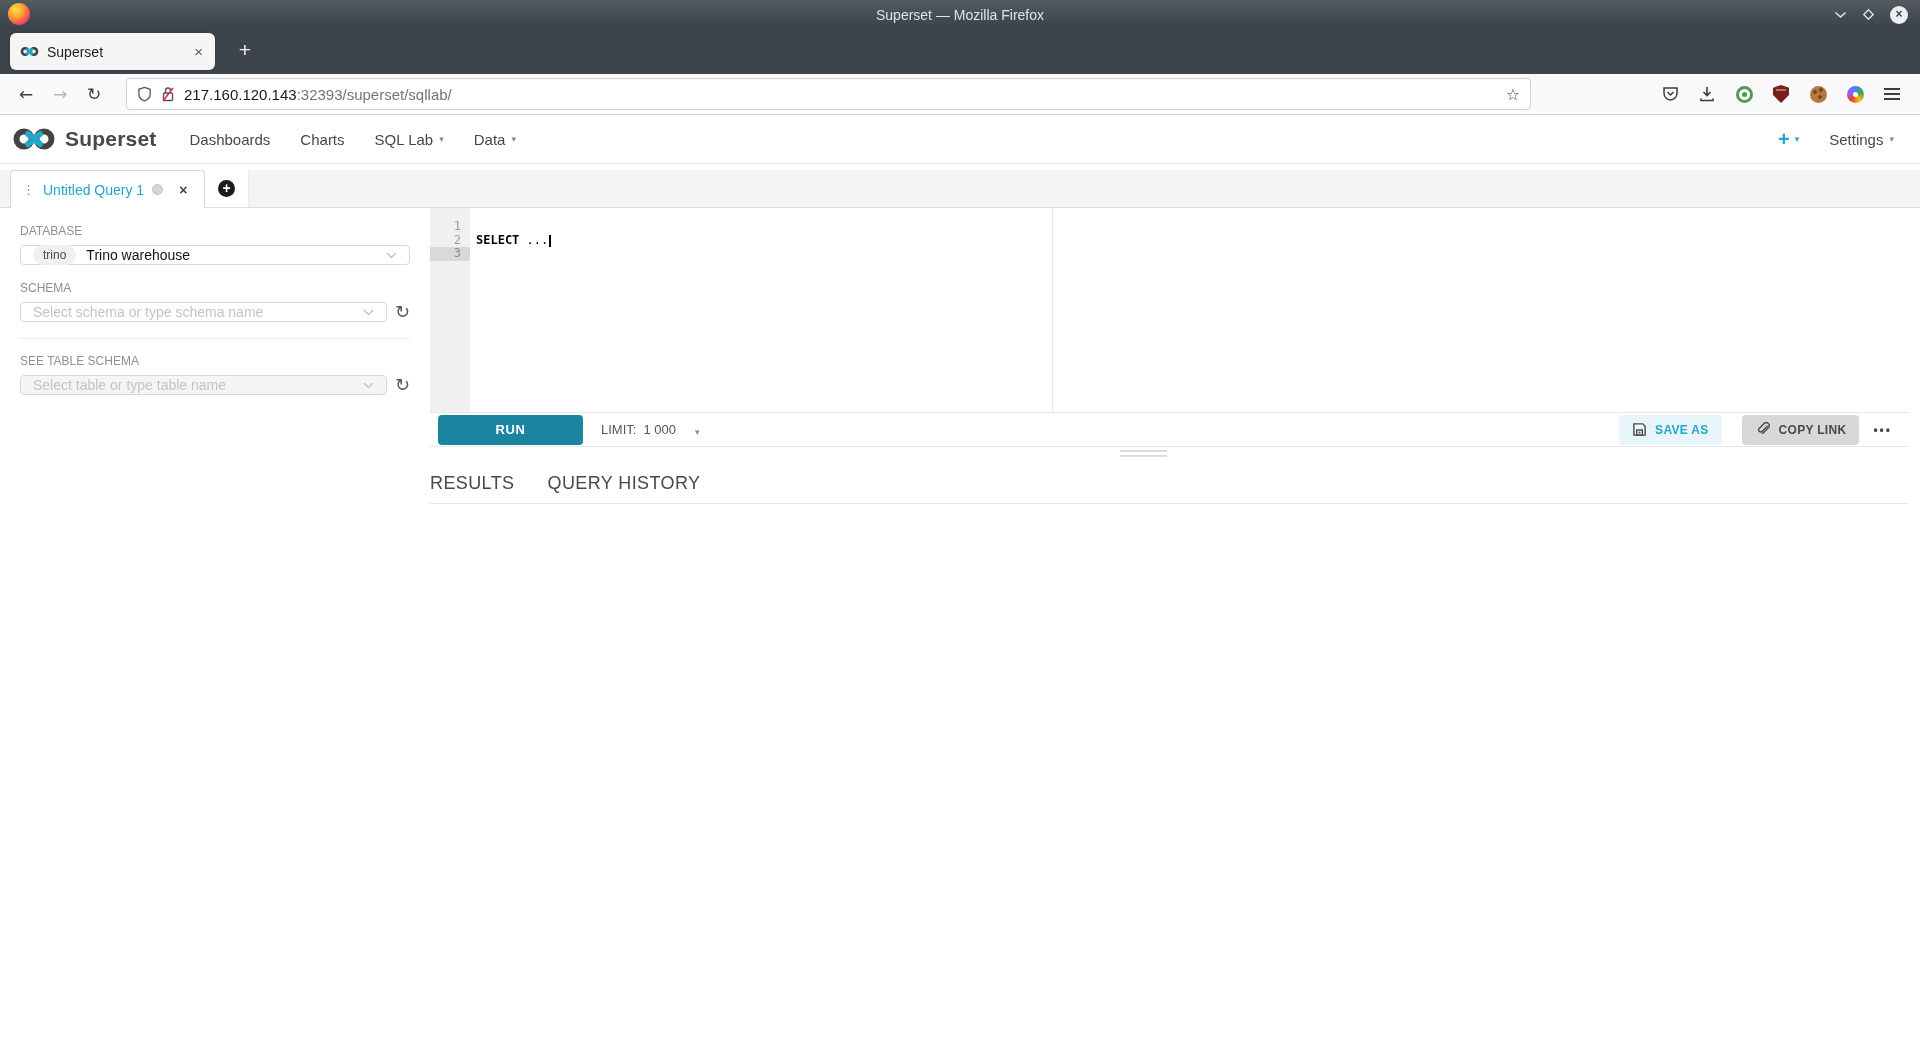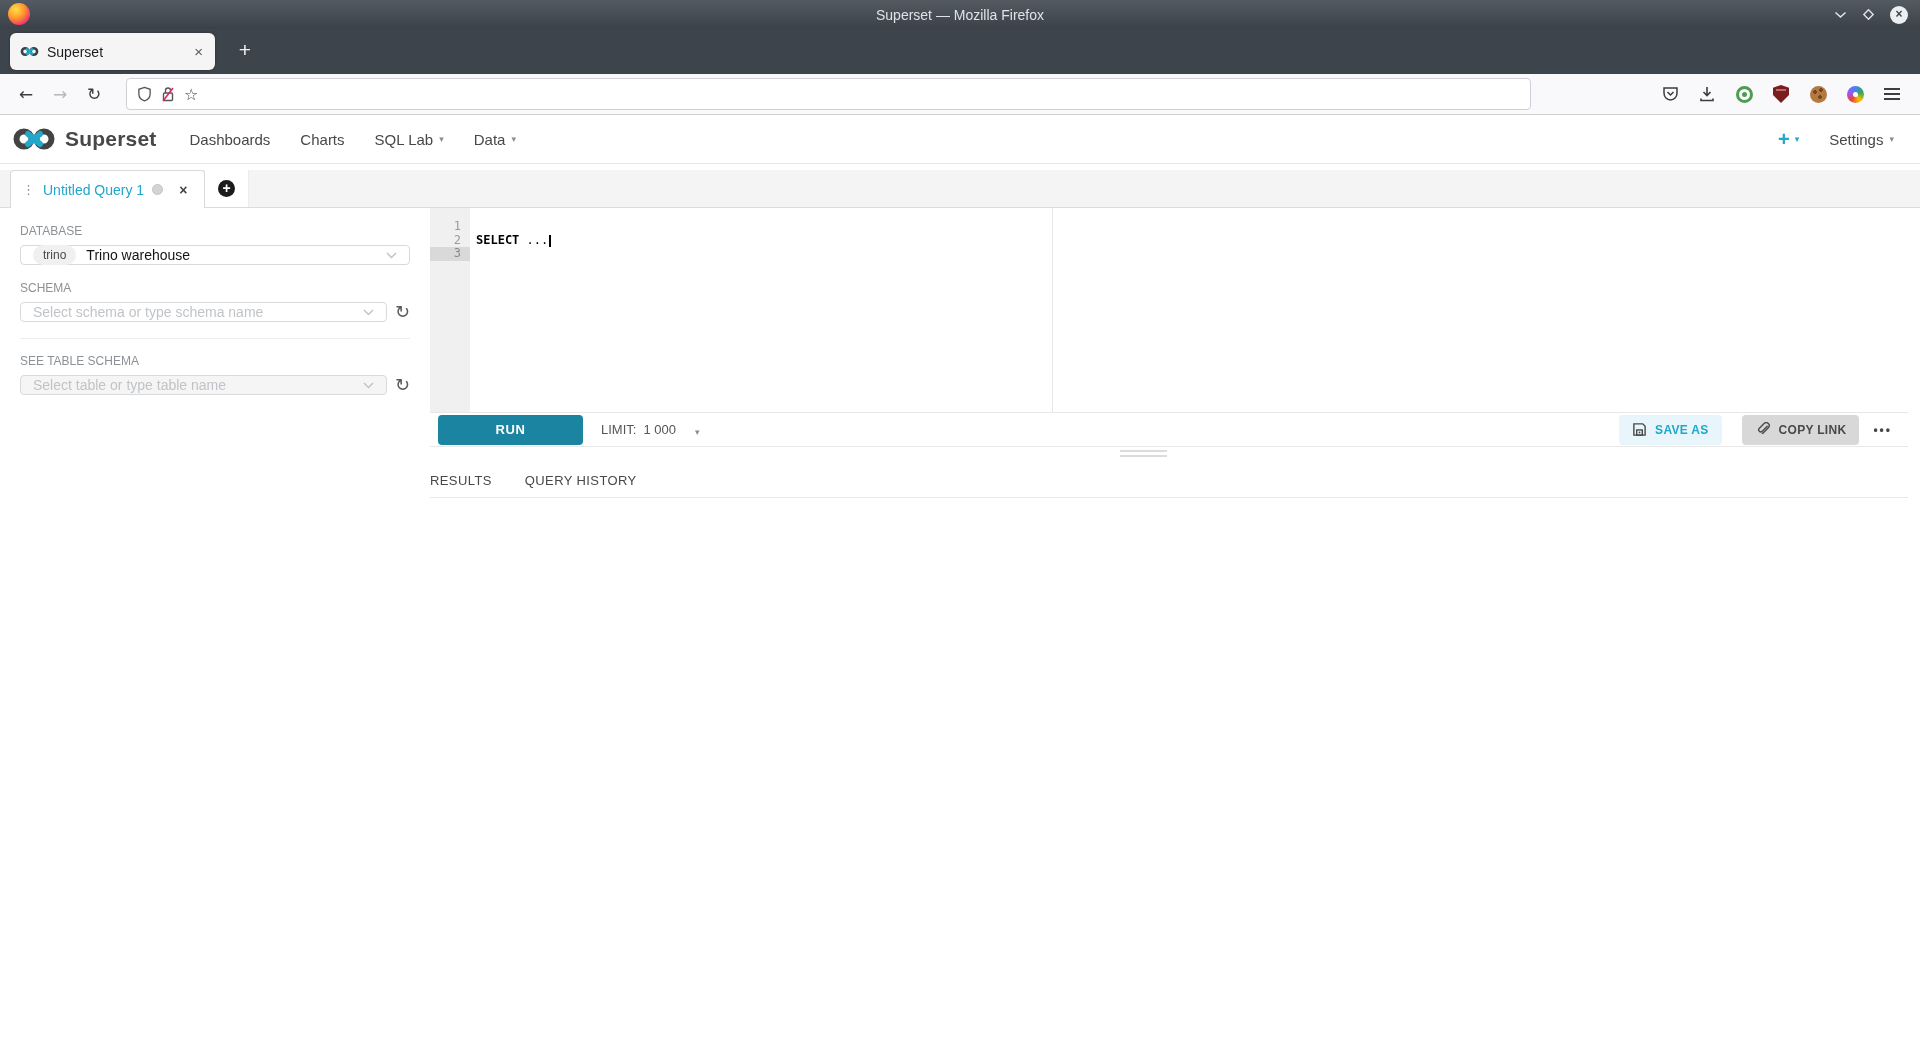--- a/index.html
+++ b/index.html
@@ -129,21 +129,21 @@
   .saveas { background:#e8f5fa; color:#20a7c9; }
   .copylink { background:#d8d8d8; color:#494949; margin-left:20px; }
   .more-btn { margin-left:14px; color:#484848; font-size:12px; letter-spacing:2px; font-weight:bold; }
 
   .grip-zone { height:14px; position:relative; }
   .grip { position:absolute; left:690px; top:3px; display:flex; flex-direction:column; gap:3px; }
   .grip span { width:47px; height:2px; background:#dcdcdc; }
 
   .south-tabs { margin-top:12px; display:flex; gap:33px; border-bottom:1px solid #e8e8e8;
     padding-bottom:9px; }
-  .south-tab { font-size:13px; color:#484848; letter-spacing:.4px; font-weight:500; }
+  .south-tab { font-size:18px; color:#484848; letter-spacing:.4px; font-weight:500; }
 
   svg { display:block; }
 </style>
 </head>
 <body>
 
 <div class="titlebar">
   <div class="fx-logo"></div>
   <div class="win-title">Superset — Mozilla Firefox</div>
   <div class="win-controls">
@@ -186,20 +186,21 @@
           <path d="M8 1.5 L14 3.5 V8.5 C14 12.5 11 14.8 8 15.8 C5 14.8 2 12.5 2 8.5 V3.5 Z" fill="none" stroke="#55555c" stroke-width="1.4"></path>
         </svg>
     </span>
     <span>
       <svg width="14" height="17" viewBox="0 0 14 17">
         <rect x="2.5" y="7" width="9" height="7.5" rx="1" fill="none" stroke="#55555c" stroke-width="1.4"></rect>
         <path d="M4.5 7 V4.5 a2.5 2.5 0 0 1 5 0" fill="none" stroke="#55555c" stroke-width="1.4"></path>
         <line x1="2" y1="15" x2="12" y2="2" stroke="#e22850" stroke-width="1.6"></line>
       </svg>
     </span>
+    <span class="url-text"><span class="url-host">217.160.120.143</span><span class="url-rest">:32393/superset/sqllab/</span></span>
     <span class="star">☆</span>
   </div>
   <div class="ext-icons">
     <span class="icon-btn">
       <svg width="17" height="16" viewBox="0 0 17 16">
           <path d="M2 2 h13 v5 c0 4.2 -3 7 -6.5 7 s-6.5 -2.8 -6.5 -7 z" fill="none" stroke="#3d3d40" stroke-width="1.5"></path>
           <polyline points="5.5,6 8.5,9 11.5,6" fill="none" stroke="#3d3d40" stroke-width="1.5"></polyline>
         </svg>
     </span>
     <span class="icon-btn">

